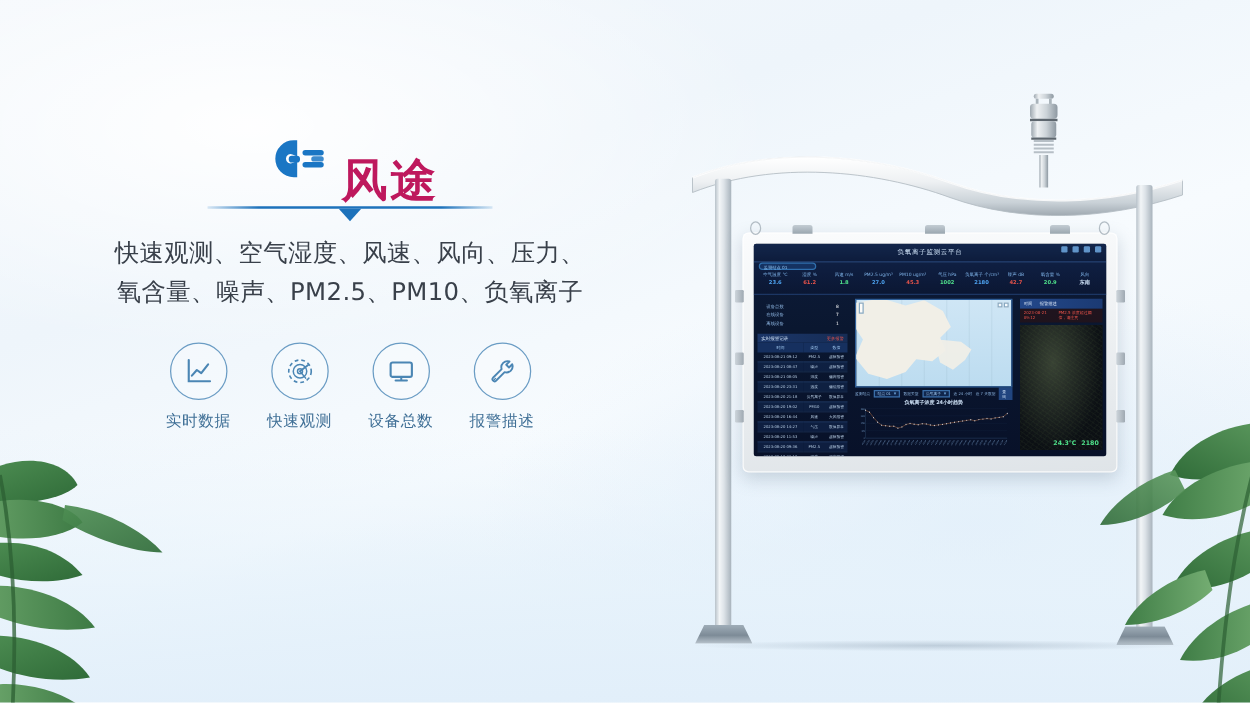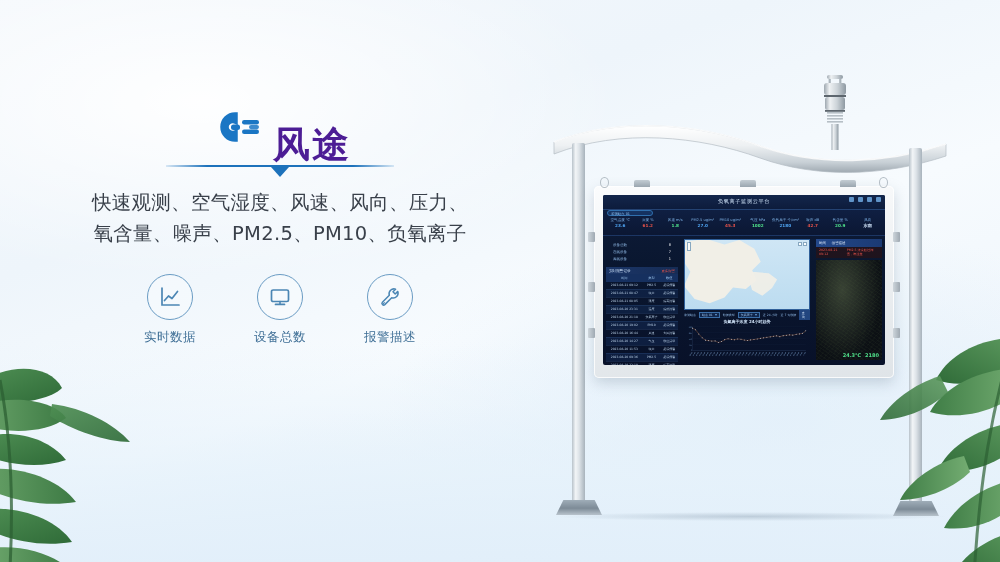--- a/index.html
+++ b/index.html
@@ -29,21 +29,21 @@
   .left-col {
     position: absolute; left: 0; top: 0; width: 560px; height: 562px;
     display: flex; flex-direction: column; align-items: center;
     padding-top: 104px;
   }
 
   
   .logo-row { display: flex; align-items: center; gap: 10px; height: 46px; }
   .logo-mark { width: 54px; height: 40px; display: block; }
   .logo-text {
-    font-size: 37px; font-weight: bold; color: #4c1d95;
+    font-size: 37px; font-weight: bold; color: #be185d;
     letter-spacing: 2px; line-height: 1; font-family: "DejaVu Sans", sans-serif; margin-top: 34px;
   }
 
   
   .main-title {
     margin-top: 14px;
     font-size: 57px; font-weight: bold; color: #125a9e;
     letter-spacing: 1px; line-height: 1.06;
     font-family: "DejaVu Sans", sans-serif;
     -webkit-text-stroke: 3px #ffffff;
@@ -66,21 +66,21 @@
   }
 
   
   .subtitle {
     margin-top: 10px; text-align: center;
     font-size: 19.5px; color: #39404a; line-height: 1.58;
     letter-spacing: .3px; font-family: "DejaVu Sans", sans-serif;
   }
 
   
-  .features { display: flex; gap: 42px; margin-top: 24px; }
+  .features { display: flex; gap: 13px; margin-top: 24px; }
   .feature { width: 68px; display: flex; flex-direction: column; align-items: center; }
   .feature-circle {
     width: 46px; height: 46px; border-radius: 50%;
     border: 1.6px solid #6a9cc4;
     display: flex; align-items: center; justify-content: center;
     background: rgba(255,255,255,.25);
   }
   .feature-circle svg { display: block; }
   .feature-label {
     margin-top: 9px; font-size: 12.5px; color: #3f6f96;
@@ -327,20 +327,32 @@
     <div class="feature">
       <div class="feature-circle">
         <svg width="24" height="24" viewBox="0 0 24 24">
           <path d="M4 3 L4 20 L21 20" fill="none" stroke="#4b86b4" stroke-width="1.7" stroke-linecap="round"></path>
           <path d="M6.5 15.5 L10.5 11 L14 13.5 L19.5 6.5" fill="none" stroke="#4b86b4" stroke-width="1.7" stroke-linecap="round" stroke-linejoin="round"></path>
         </svg>
       </div>
       <div class="feature-label">实时数据</div>
     </div>
 
+    <div class="feature">
+      <div class="feature-circle">
+        <svg width="24" height="24" viewBox="0 0 24 24">
+          <circle cx="12" cy="12" r="9" fill="none" stroke="#4b86b4" stroke-width="1.3" stroke-dasharray="3 2.4"></circle>
+          <circle cx="12" cy="12" r="5.4" fill="none" stroke="#4b86b4" stroke-width="1.2"></circle>
+          <circle cx="12" cy="12" r="2" fill="none" stroke="#4b86b4" stroke-width="1.2"></circle>
+          <path d="M12 12 L18.5 7" fill="none" stroke="#4b86b4" stroke-width="1.4" stroke-linecap="round"></path>
+          <path d="M12 12 L16.5 17.5" fill="none" stroke="#4b86b4" stroke-width="1.2" stroke-linecap="round"></path>
+        </svg>
+      </div>
+      <div class="feature-label">快速观测</div>
+    </div>
 
     <div class="feature">
       <div class="feature-circle">
         <svg width="24" height="24" viewBox="0 0 24 24">
           <rect x="3.5" y="5" width="17" height="11.5" rx="1.6" fill="none" stroke="#4b86b4" stroke-width="1.7"></rect>
           <path d="M12 16.5 L12 19" stroke="#4b86b4" stroke-width="1.6" stroke-linecap="round"></path>
           <path d="M7.5 19.4 L16.5 19.4" stroke="#4b86b4" stroke-width="1.7" stroke-linecap="round"></path>
         </svg>
       </div>
       <div class="feature-label">设备总数</div>

